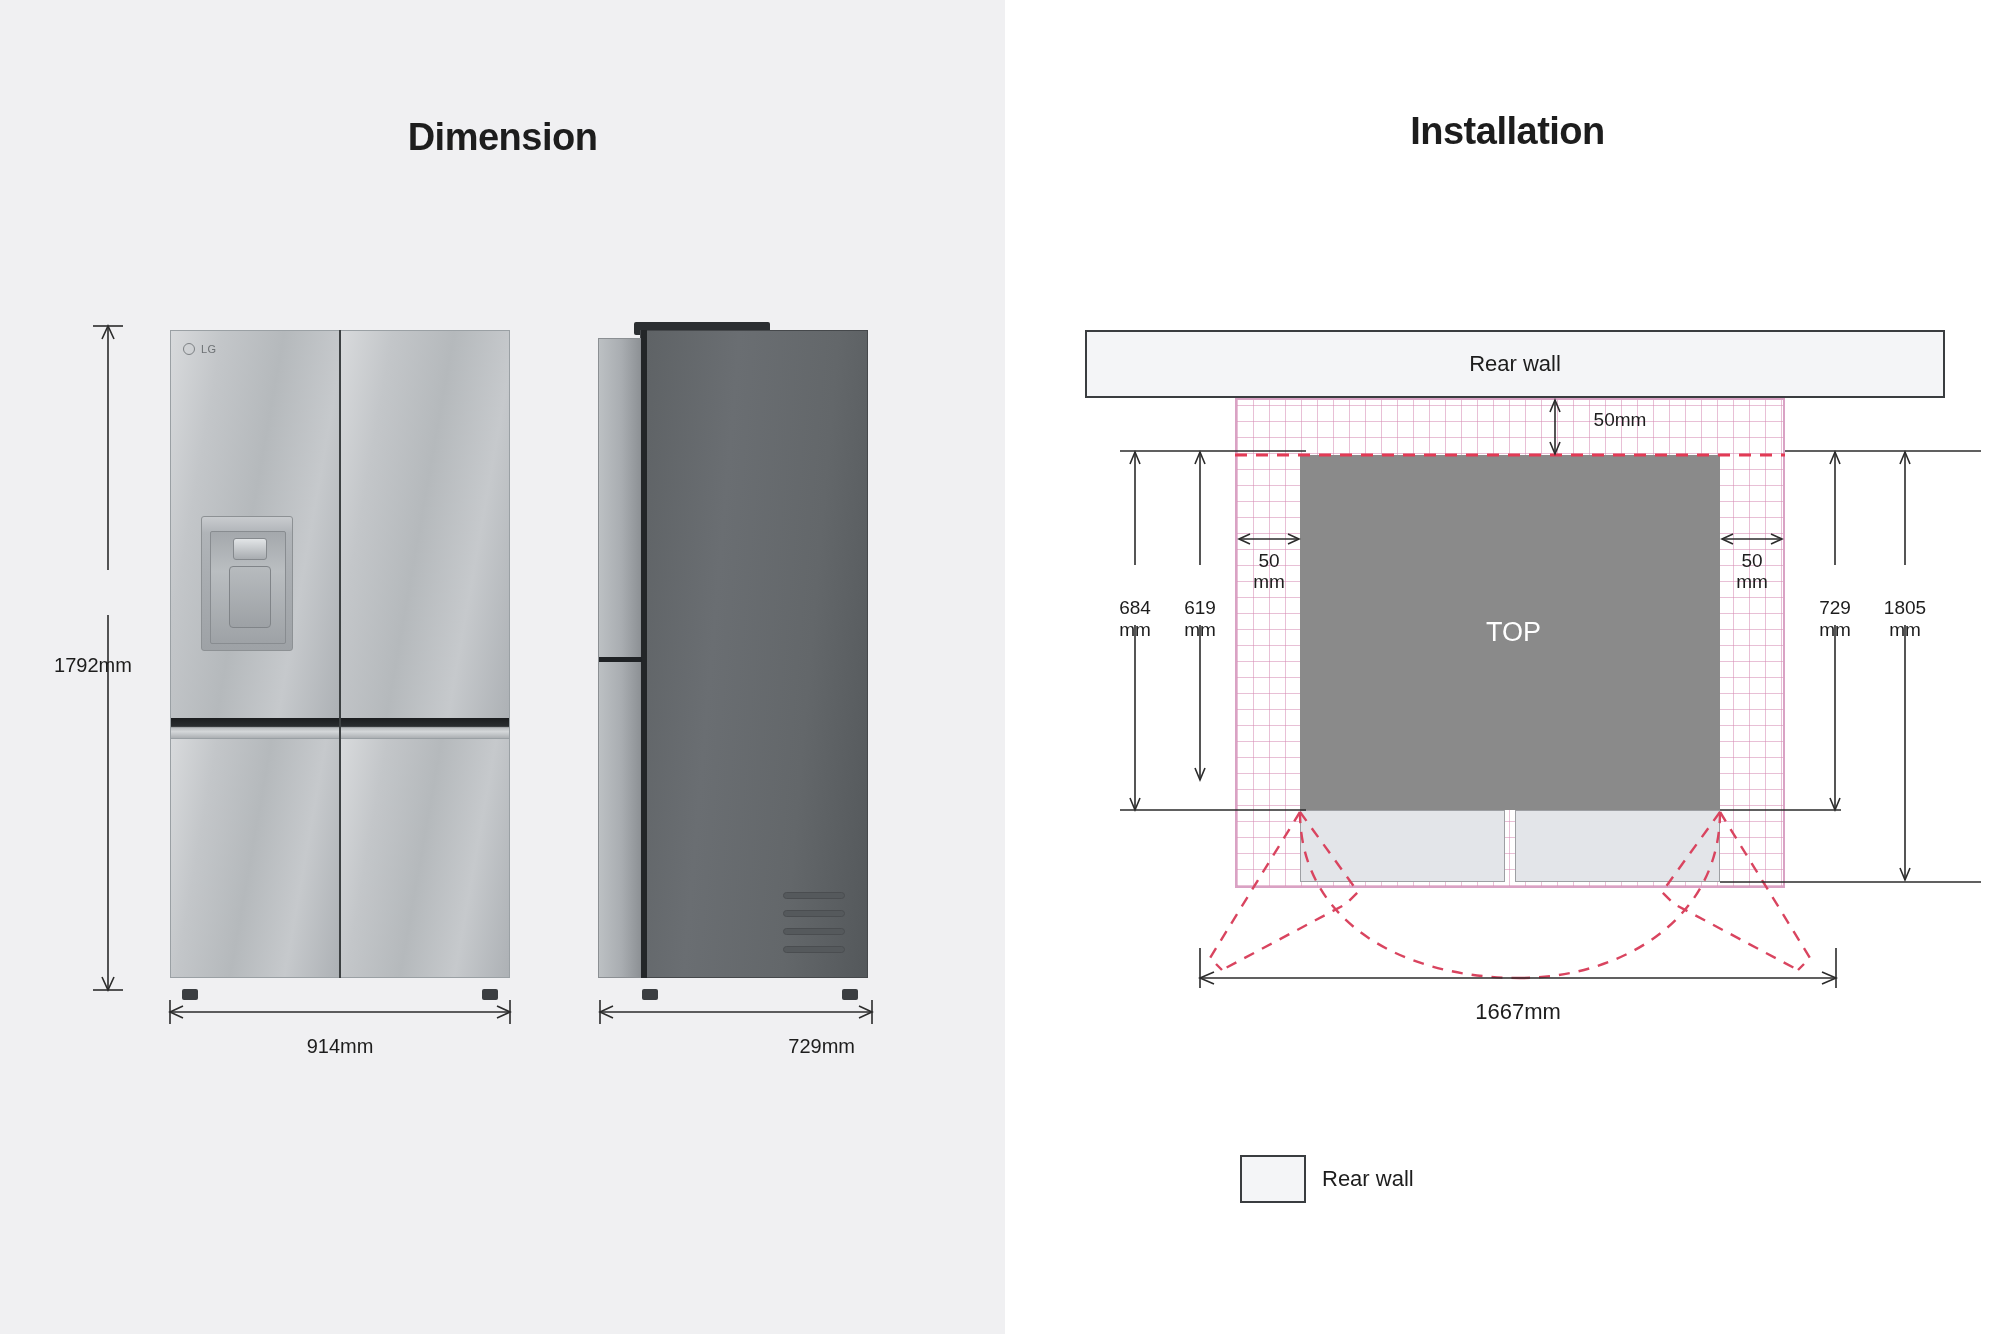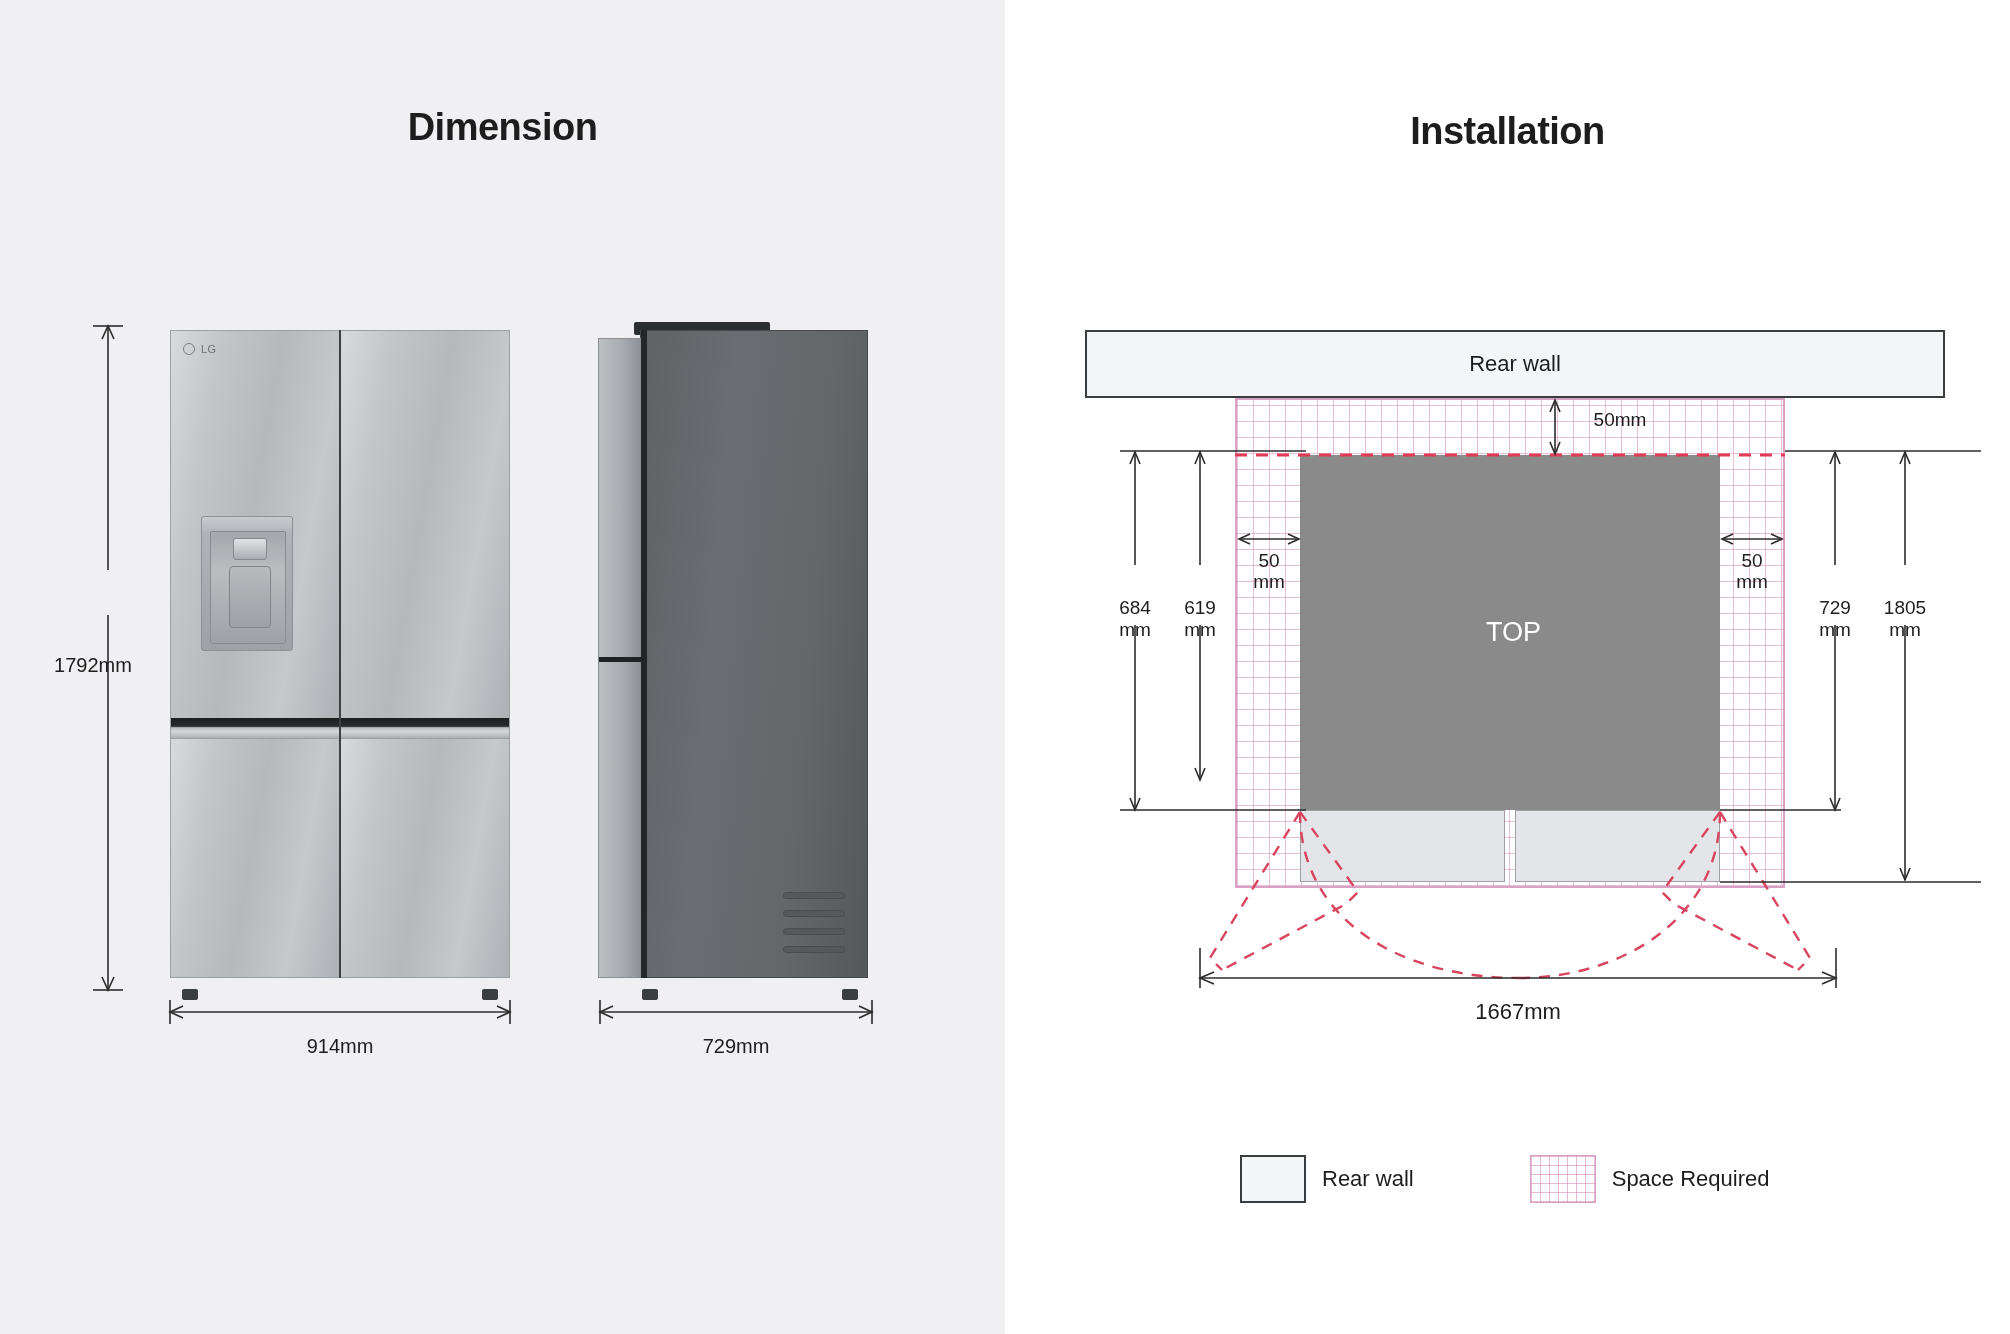--- a/index.html
+++ b/index.html
@@ -20,21 +20,21 @@
   .panel-right {
     position: absolute; left: 1005px; top: 0; width: 1005px; height: 1334px;
     background: #ffffff;
   }
 
   .panel-title {
     position: absolute; width: 100%; text-align: center;
     font-size: 38px; font-weight: bold; color: #1d1d1d;
     letter-spacing: -0.5px;
   }
-  .title-left { top: 106px; text-align: center; }
+  .title-left { top: 116px; text-align: center; }
   .title-right { top: 110px; }
 
   
   .dim-label {
     position: absolute; font-size: 20px; color: #1d1d1d;
     white-space: nowrap; text-align: center;
   }
 
   svg { display: block; overflow: visible; }
   .lined { stroke: #2b2b2b; stroke-width: 1.6; fill: none; }
@@ -242,21 +242,21 @@
     </svg>
     <div class="dim-label" style="left:168px; top:1035px; width:344px;">914mm</div>
 
     <svg style="position:absolute;left:598px;top:1000px;" width="276" height="26">
       <line class="tick" x1="2" y1="0" x2="2" y2="24"></line>
       <line class="tick" x1="274" y1="0" x2="274" y2="24"></line>
       <line class="lined" x1="2" y1="12" x2="274" y2="12"></line>
       <path class="lined" d="M15,6 L2,12 L15,18"></path>
       <path class="lined" d="M261,6 L274,12 L261,18"></path>
     </svg>
-    <div class="dim-label" style="left:598px; top:1035px; width:276px;">729mm</div>
+    <div class="dim-label" style="left:579px; top:1035px; width:276px;text-align:right;">729mm</div>
   </div>
 
   <div class="panel-right">
     <div class="panel-title title-right">Installation</div>
   </div>
 
   <div class="rear-wall">
     <span>Rear wall</span>
   </div>
 
@@ -370,19 +370,15 @@
     <path class="lined" d="M624,24 L638,30 L624,36"></path>
   </svg>
   <div class="num" style="position:absolute;left:1198px;top:1000px;width:640px;font-size:22px;">1667mm</div>
 
   <div class="legend">
     <div class="legend-group">
       <div class="sw-wall"></div>
       <div class="legend-label">Rear wall</div>
     </div>
     <div class="legend-gap"></div>
-    <div class="legend-group">
-      <div class="sw-space"></div>
-      <div class="legend-label">Space Required</div>
-    </div>
   </div>
 
 </div>
 
 </body></html>

